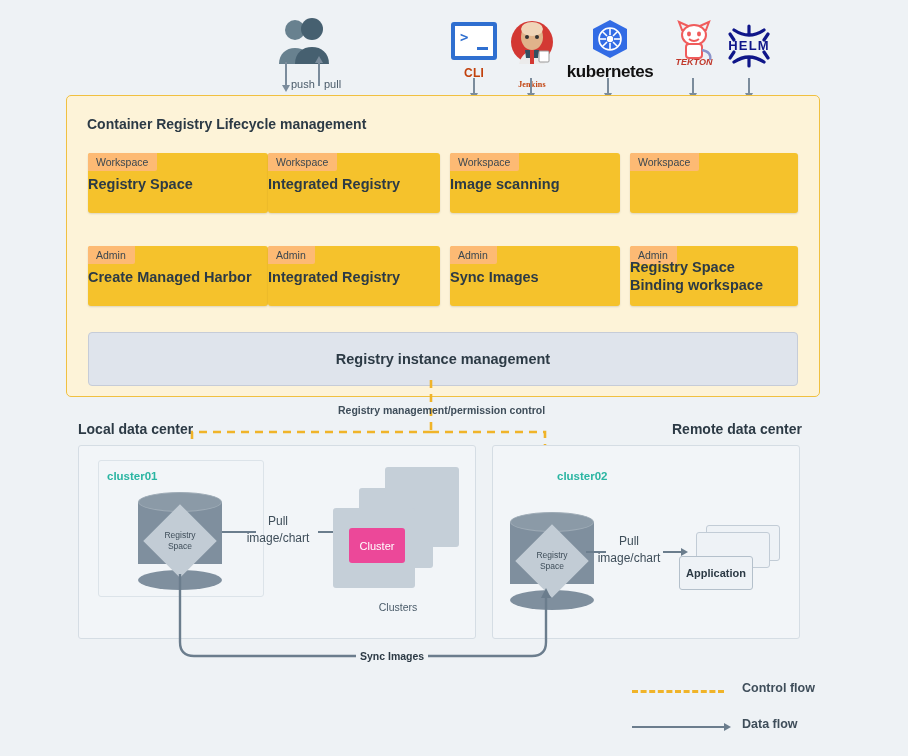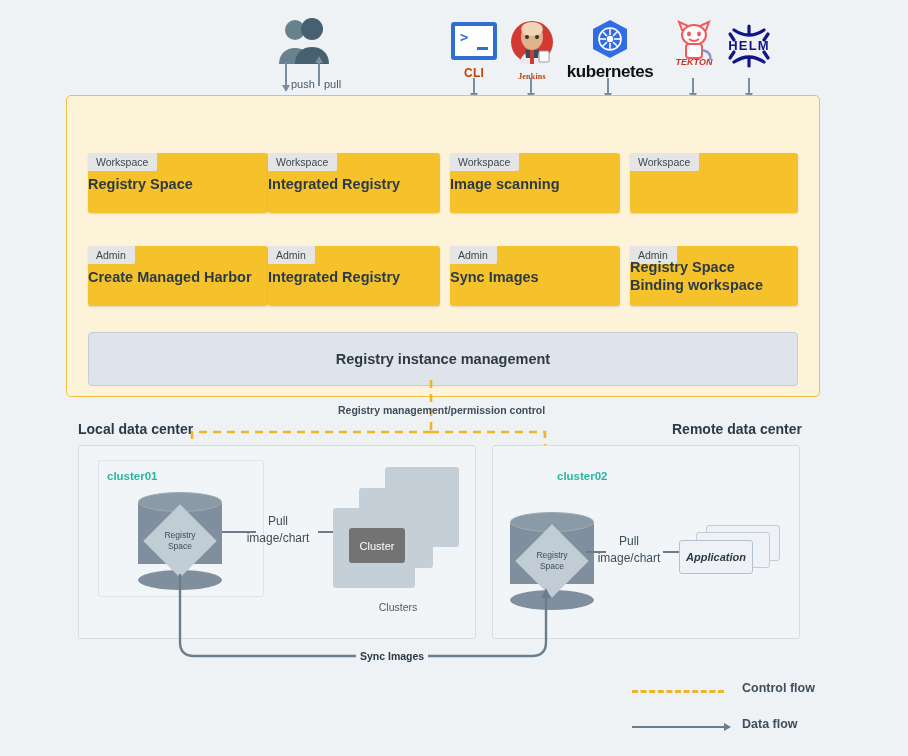--- a/index.html
+++ b/index.html
@@ -39,21 +39,21 @@
   #lifecycle{
     position:absolute;left:66px;top:95px;width:752px;height:300px;
     background:#fdf3d8;border:1px solid #f0c040;border-radius:5px;
   }
   #lc-title{position:absolute;left:20px;top:20px;font-size:14px;font-weight:700;color:#2c3a45;}
   .ycard{
     position:absolute;height:60px;background:#f5c22c;border-radius:3px;
     box-shadow:0 1px 2px rgba(0,0,0,.13);
   }
   .ycard .badge{
-    position:absolute;left:0;top:0;background:#e5e5e5;color:#3a4750;
+    position:absolute;left:0;top:0;background:#fdba74;color:#3a4750;
     font-size:10.5px;padding:3px 9px 3px 8px;border-radius:2px 0 2px 0;white-space:nowrap;
   }
   .ycard .ylabel{
     position:absolute;left:0;right:0;top:50%;transform:translateY(-45%);
     text-align:left;font-size:14.5px;font-weight:700;color:#2c3a45;line-height:18px;
   }
   .ycard.two-line .ylabel{top:50%;transform:translateY(-50%);}
 
   #instance-bar{
     position:absolute;left:21px;top:236px;width:708px;height:52px;
@@ -75,21 +75,21 @@
             border-radius:50%/50%;border:1px solid #9eabb6;box-sizing:border-box;}
   .cyl .bot{position:absolute;left:0;bottom:0;width:84px;height:20px;background:#7f8f9e;
             border-radius:50%/50%;}
   .cyl .diamond{position:absolute;left:50%;top:50%;width:52px;height:52px;margin:-26px 0 0 -26px;
             background:#c2ccd5;transform:rotate(45deg);}
   .cyl .dtext{position:absolute;left:0;right:0;top:50%;transform:translateY(-50%);
             text-align:center;font-size:8.5px;color:#3f4e5a;line-height:11px;z-index:3;}
 
   
   .stk{position:absolute;background:#c5cfd8;border-radius:3px;}
-  .cluster-chip{position:absolute;background:#737373;border-radius:3px;
+  .cluster-chip{position:absolute;background:#ec4899;border-radius:3px;
       display:flex;align-items:center;justify-content:center;color:#fff;font-size:11px;}
   .app-card{position:absolute;background:#eef2f6;border:1px solid #c2ccd6;border-radius:3px;}
   .app-chip{position:absolute;background:#eef2f6;border:1px solid #b4c0cb;border-radius:3px;
       display:flex;align-items:center;justify-content:center;color:#2c3a45;font-size:11px;font-weight:700;}
   .small-cap{position:absolute;font-size:10.5px;color:#4a5b69;text-align:center;}
   .pull-lbl{position:absolute;font-size:12px;color:#3f4e5a;text-align:center;line-height:17px;}
 
   
   .hline{position:absolute;height:2px;background:#6b7d8d;}
   .hline.arrow:after{content:"";position:absolute;right:-7px;top:-3px;
@@ -143,21 +143,21 @@
       <circle cx="23" cy="22" r="21" fill="#d33833"></circle>
       <path d="M10 44c2-9 8-13 13-13s11 4 13 13z" fill="#ebebeb"></path>
       <ellipse cx="23" cy="17" rx="11" ry="13" fill="#e0b38a"></ellipse>
       <ellipse cx="23" cy="9" rx="11" ry="7" fill="#f0d5b8"></ellipse>
       <circle cx="18" cy="17" r="2" fill="#333"></circle>
       <circle cx="28" cy="17" r="2" fill="#333"></circle>
       <path d="M16 30h14l-1 8H17z" fill="#335061"></path>
       <rect x="21" y="30" width="4" height="14" fill="#d33833"></rect>
       <rect x="30" y="31" width="10" height="11" rx="1" fill="#fff" stroke="#999"></rect>
     </svg>
-    <div class="icon-cap" style="font-size:8px;font-family:'Liberation Serif',serif;margin-top:0px;">Jenkins</div>
+    <div class="icon-cap" style="font-size:8px;font-family:'Liberation Serif',serif;margin-top:8px;">Jenkins</div>
   </div>
   <div class="dn-arrow" style="left:530px;top:78px;height:16px;"></div>
 
   <div class="top-item" style="left:557px;top:18px;width:106px;">
     <svg width="44" height="42" viewBox="0 0 44 42">
       <polygon points="22,2 39,11 39,31 22,40 5,31 5,11" fill="#326ce5"></polygon>
       <circle cx="22" cy="21" r="11" fill="none" stroke="#fff" stroke-width="1.6"></circle>
       <circle cx="22" cy="21" r="3.2" fill="#fff"></circle>
       <g stroke="#fff" stroke-width="1.6">
         <line x1="22" y1="10" x2="22" y2="17"></line>
@@ -200,20 +200,21 @@
         <path d="M9 38l4-6"></path>
           <path d="M47 38l-4-6"></path>
       </g>
       <text x="28" y="30" font-size="13" font-weight="700" fill="#0f1689" text-anchor="middle" font-family="Liberation Sans, sans-serif" letter-spacing="1.2">HELM</text>
     </svg>
   </div>
   <div class="dn-arrow" style="left:748px;top:78px;height:16px;"></div>
 </div>
 
 <div id="lifecycle">
+  <div id="lc-title">Container Registry Lifecycle management</div>
 
   <div class="ycard" style="left:21px;top:57px;width:180px;">
     <span class="badge">Workspace</span>
     <span class="ylabel">Registry Space</span>
   </div>
   <div class="ycard" style="left:201px;top:57px;width:172px;">
     <span class="badge">Workspace</span>
     <span class="ylabel">Integrated Registry</span>
   </div>
   <div class="ycard" style="left:383px;top:57px;width:170px;">
@@ -302,21 +303,21 @@
 </div>
 
 <div class="hline" style="left:586px;top:551px;width:20px;"></div>
 <div class="pull-lbl" style="left:593px;top:533px;width:72px;">
   <span>Pull</span><br><span>image/chart</span>
 </div>
 <div class="hline arrow" style="left:663px;top:551px;width:18px;"></div>
 
 <div class="app-card" style="left:706px;top:525px;width:72px;height:34px;"></div>
 <div class="app-card" style="left:696px;top:532px;width:72px;height:34px;"></div>
-<div class="app-chip" style="left:679px;top:540px;width:72px;height:32px;font-style:italic;">Application</div>
+<div class="app-chip" style="left:679px;top:556px;width:72px;height:32px;">Application</div>
 
 <svg class="abs" style="left:0;top:560px;width:908px;height:110px;">
   <path d="M180 14 V 82 Q180 96 194 96 H 532 Q546 96 546 82 V 34" stroke="#6b7d8d" stroke-width="2.4" fill="none"></path>
   <polygon points="546,28 541,38 551,38" fill="#6b7d8d"></polygon>
 </svg>
 <div id="sync-lbl">Sync Images</div>
 
 <div id="legend">
   <div class="lg-row" style="left:0;top:4px;width:240px;">
     <span class="lg-dash"></span>

